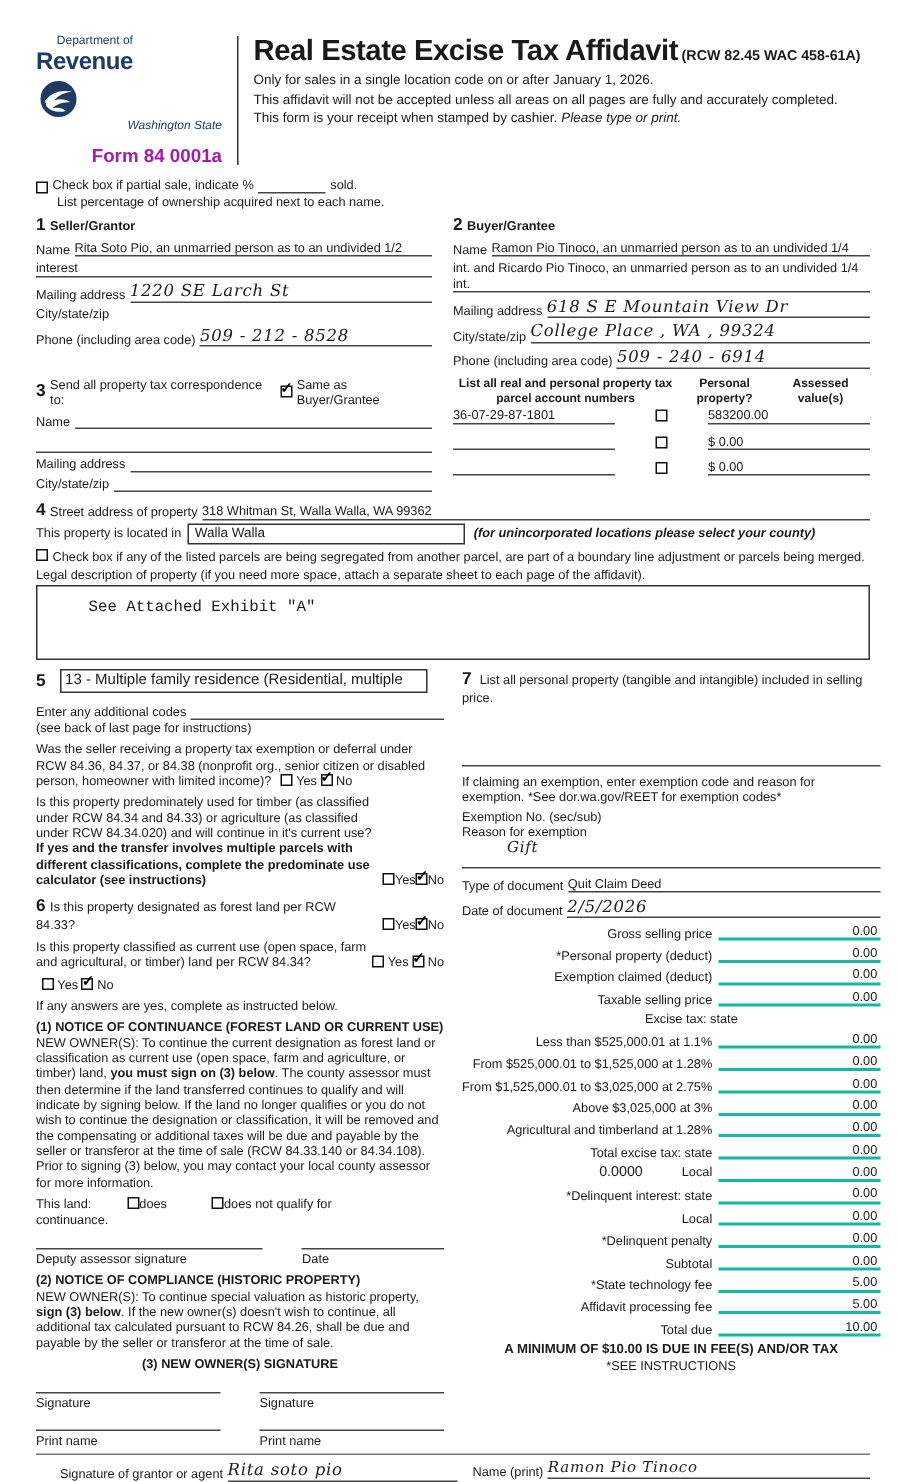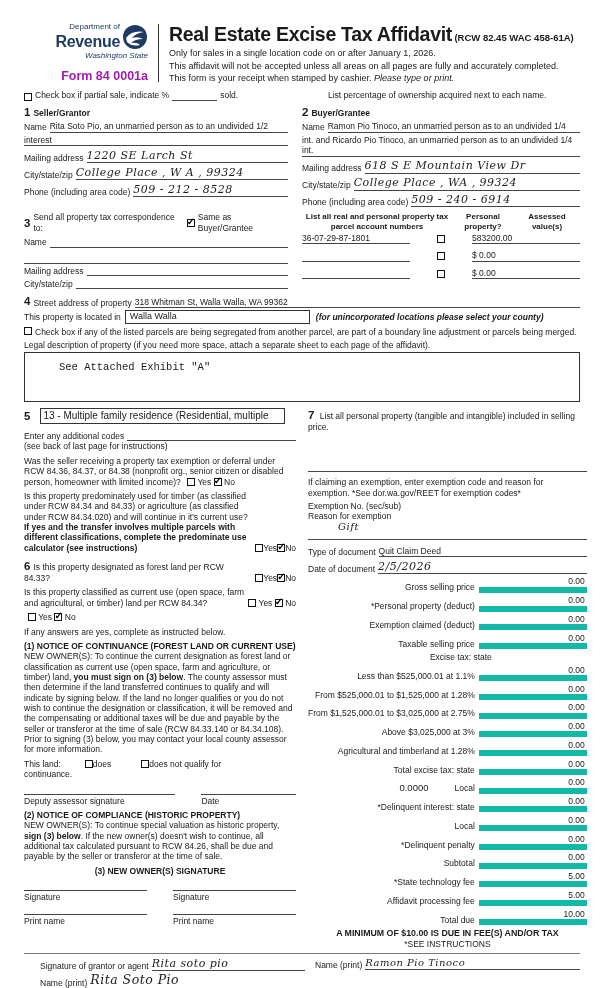--- a/index.html
+++ b/index.html
@@ -10,21 +10,21 @@
     font-family:"Liberation Sans", sans-serif;
     font-size:8.5px; line-height:1.22;
     padding:22px 20px 6px 24px;
   }
   .b { font-weight:bold; }
   .i { font-style:italic; }
   .row { display:flex; }
   
   .hdr { display:flex; margin-bottom:6px; }
   .logo-block { width:132px; text-align:right; padding-right:8px; color:#1f3b63; }
-  .logo-top { display:flex; justify-content:flex-end; align-items:flex-start; }
+  .logo-top { display:flex; justify-content:flex-end; align-items:flex-start;flex-direction:column; }
   .logo-texts { text-align:right; }
   .dept { font-size:8px; }
   .revenue { font-size:16px; font-weight:bold; letter-spacing:-0.3px; }
   .wastate { font-size:8px; font-style:italic; }
   .formnum { font-size:12.5px; font-weight:bold; margin-top:8px; color:#a21caf; }
   .logo-swirl { margin-left:2px; margin-top:2px; }
   .hdr-div { width:1px; background:#333; margin:2px 10px 2px 2px; }
   .hdr-right { flex:1; padding-top:1px; }
   .main-title { font-size:19.5px; font-weight:bold; letter-spacing:-0.3px; }
   .title-rcw { font-size:9.5px; font-weight:bold; }
@@ -56,21 +56,21 @@
   
   .maincols { display:flex; gap:12px; margin-top:6px; }
   .mc-left { width:272px; flex:none; }
   .mc-right { flex:1; }
   .q { margin-top:4px; }
   .qrow { display:flex; }
   .yn { white-space:nowrap; margin-left:4px; align-self:flex-end; }
   
   .taxrow { display:flex; align-items:flex-end; margin-top:2.4px; }
   .taxlab { flex:1; text-align:right; white-space:nowrap; }
-  .taxline { width:108px; border-bottom:6px solid #14b8a6; text-align:right;
+  .taxline { width:108px; border-bottom:2px solid #14b8a6; text-align:right;
              margin-left:4px; padding-right:2px; }
   .taxhdr { text-align:right; padding-right:95px; margin-top:3px; }
   .pfx { margin-right:26px; font-size:9.5px; }
   .minfee { text-align:center; font-weight:bold; font-size:8.8px; margin-top:3px; }
   .seeinst { text-align:center; font-size:8.5px; }
   
   .sigpair { display:flex; gap:26px; margin-top:14px; }
   .sigcell { flex:1; border-top:1px solid #444; padding-top:1px; }
   
   .s8row { display:flex; gap:10px; }
@@ -103,21 +103,21 @@
       <div>
         <span class="main-title">Real Estate Excise Tax Affidavit</span>
         <span class="title-rcw">(RCW 82.45 WAC 458-61A)</span>
       </div>
       <div class="hdr-line">Only for sales in a single location code on or after January 1, 2026.</div>
       <div class="hdr-line">This affidavit will not be accepted unless all areas on all pages are fully and accurately completed.</div>
       <div class="hdr-line"><span>This form is your receipt when stamped by cashier. </span><span class="i">Please type or print.</span></div>
     </div>
   </div>
 
-  <div class="row" style="margin-top:2px;">
+  <div class="row" style="margin-top:2px;flex-direction:column;">
     <div style="width:290px; display:flex; align-items:flex-end;">
       <span class="cb"></span>
       <span style="margin-left:3px;">Check box if partial sale, indicate %</span>
       <span class="fl" style="max-width:45px; margin:0 3px;"></span>
       <span>sold.</span>
     </div>
     <div style="flex:1; padding-left:14px;">List percentage of ownership acquired next to each name.</div>
   </div>
 
   <div class="cols12" style="margin-top:4px;">
@@ -129,21 +129,20 @@
         </div>
       <div class="lblrow">
           <span class="fl"><span class="typed">interest</span></span>
         </div>
       <div class="lblrow">
           <span class="lab">Mailing address</span>
           <span class="fl"><span class="hw">1220  SE Larch  St</span></span>
         </div>
       <div class="lblrow">
           <span class="lab">City/state/zip</span>
-          <span class="fl"><span class="hw">College  Place , W A ,  99324</span></span>
         </div>
       <div class="lblrow">
           <span class="lab">Phone (including area code)</span>
           <span class="fl"><span class="hw">509 - 212 - 8528</span></span>
         </div>
     </div>
     <div class="c2">
       <div><span class="secnum">2</span><span class="b">Buyer/Grantee</span></div>
       <div class="lblrow">
           <span class="lab">Name</span>

